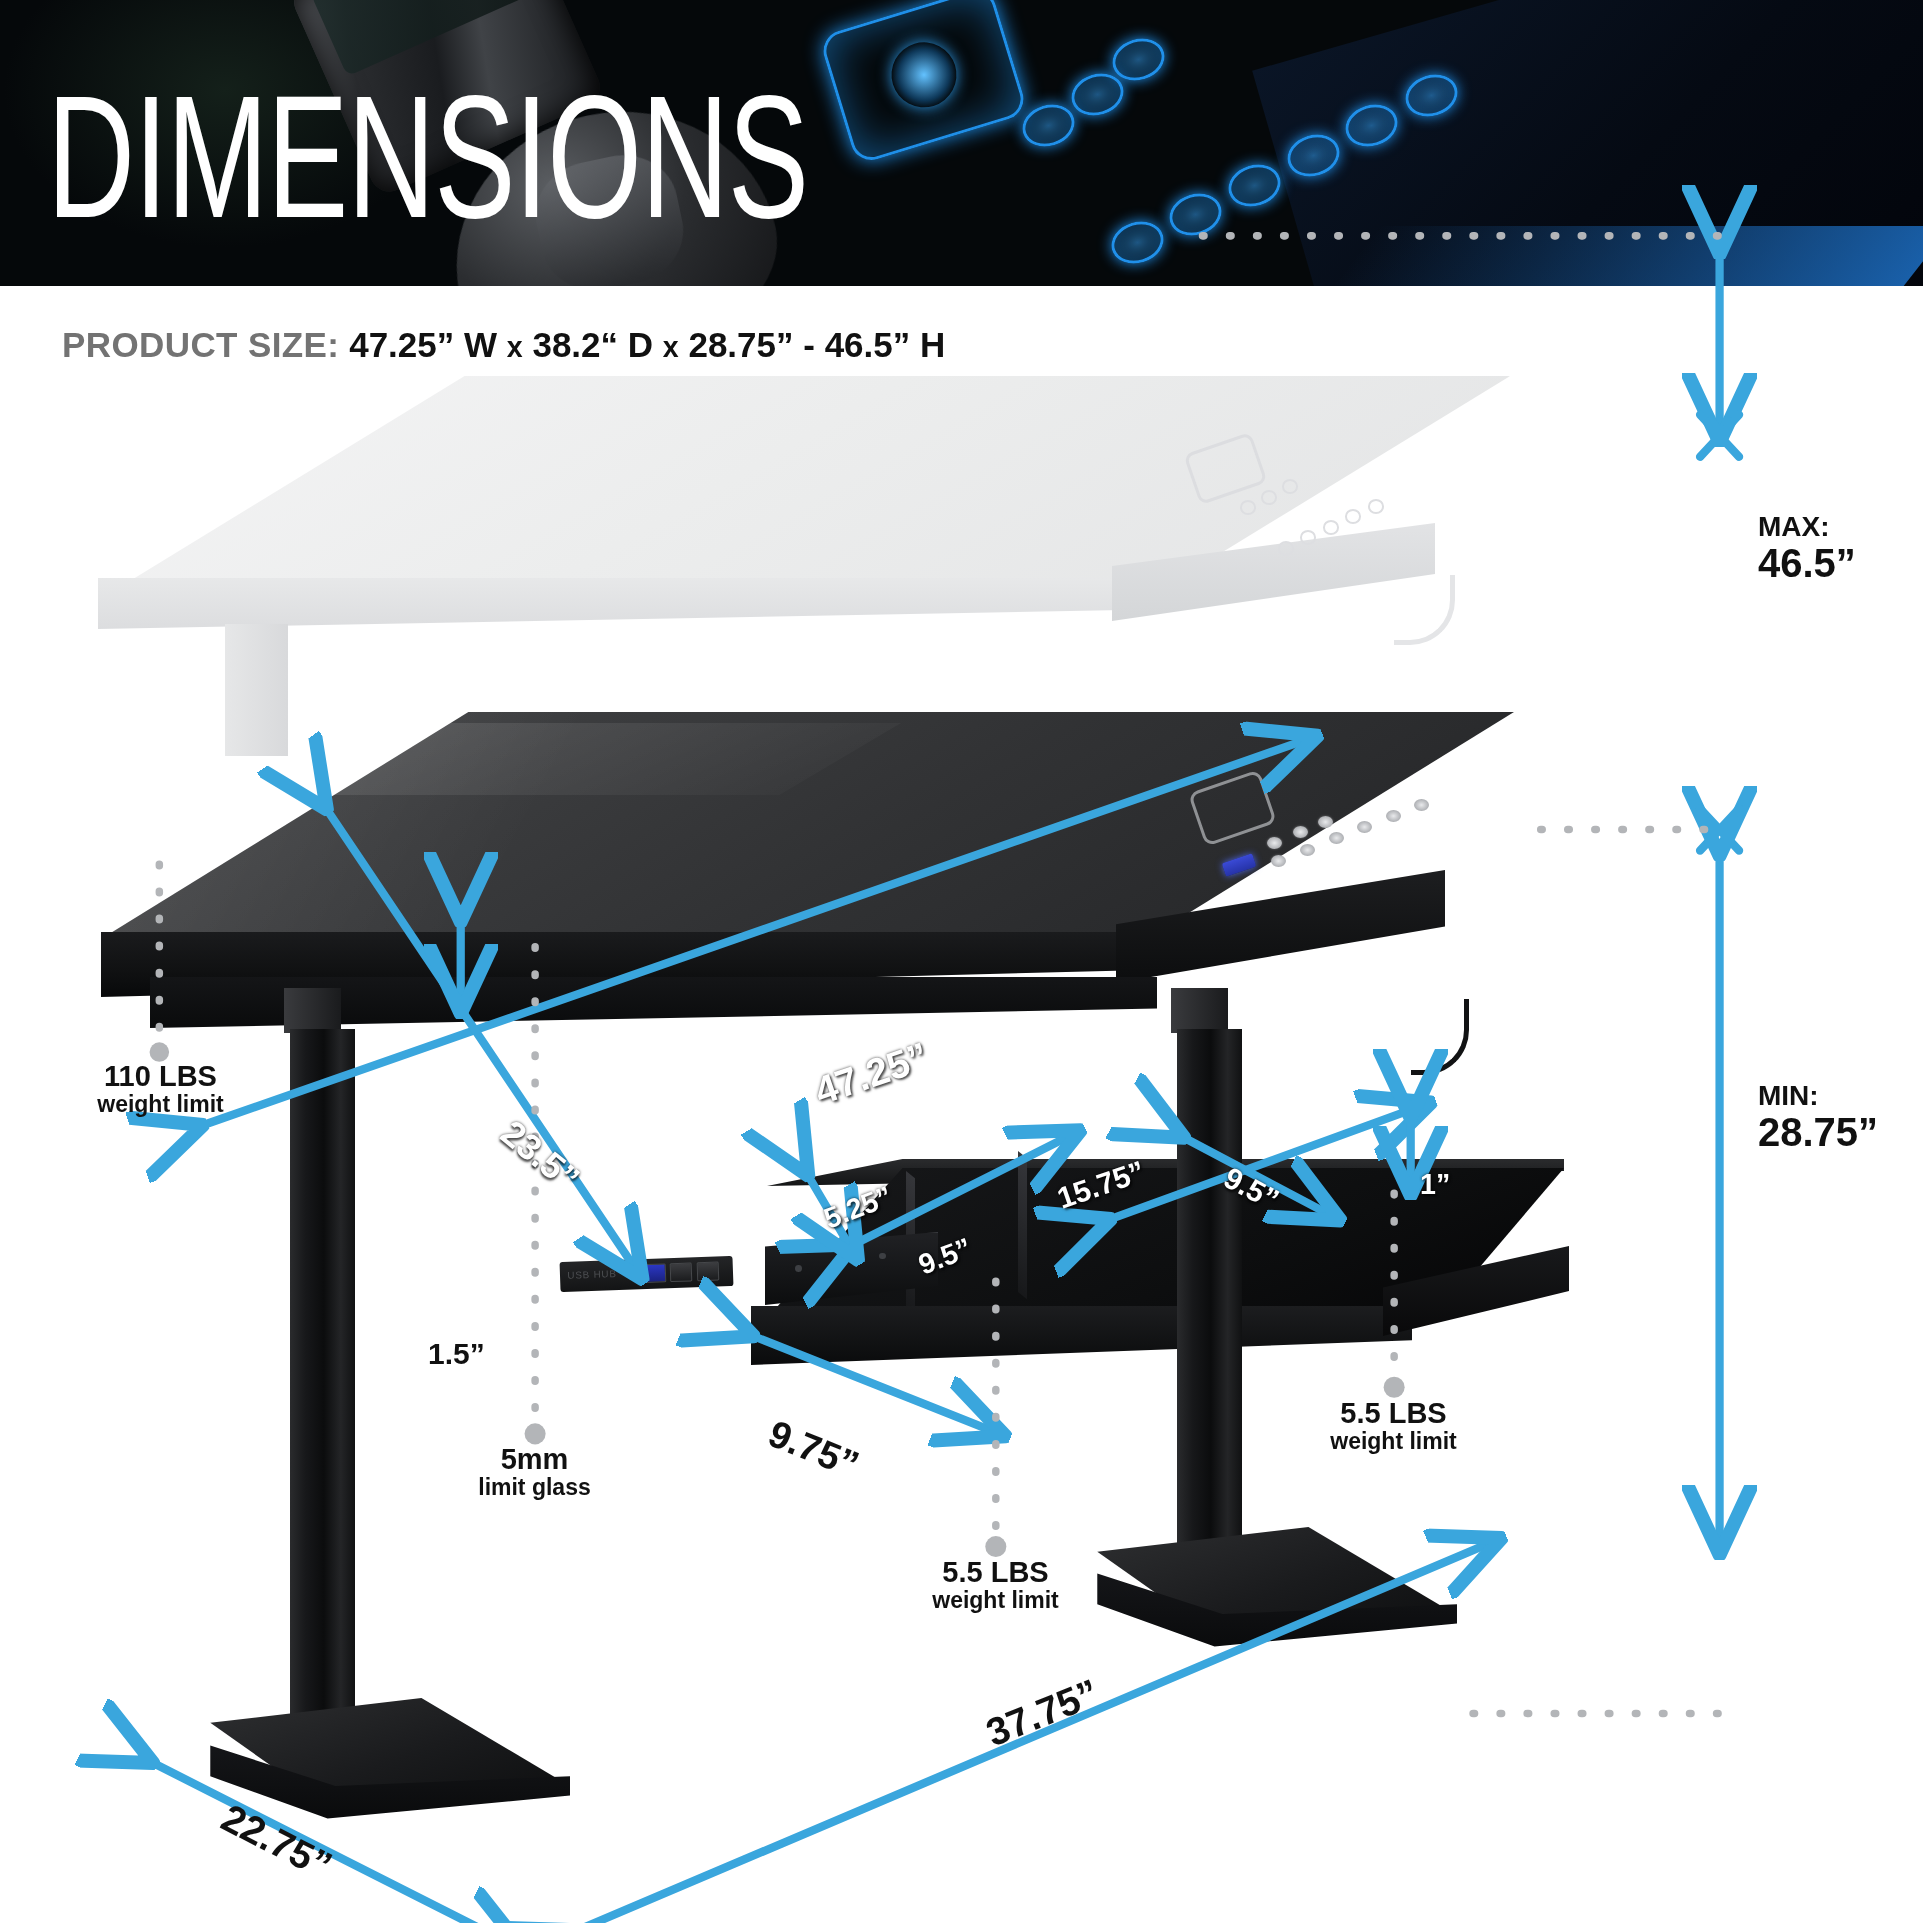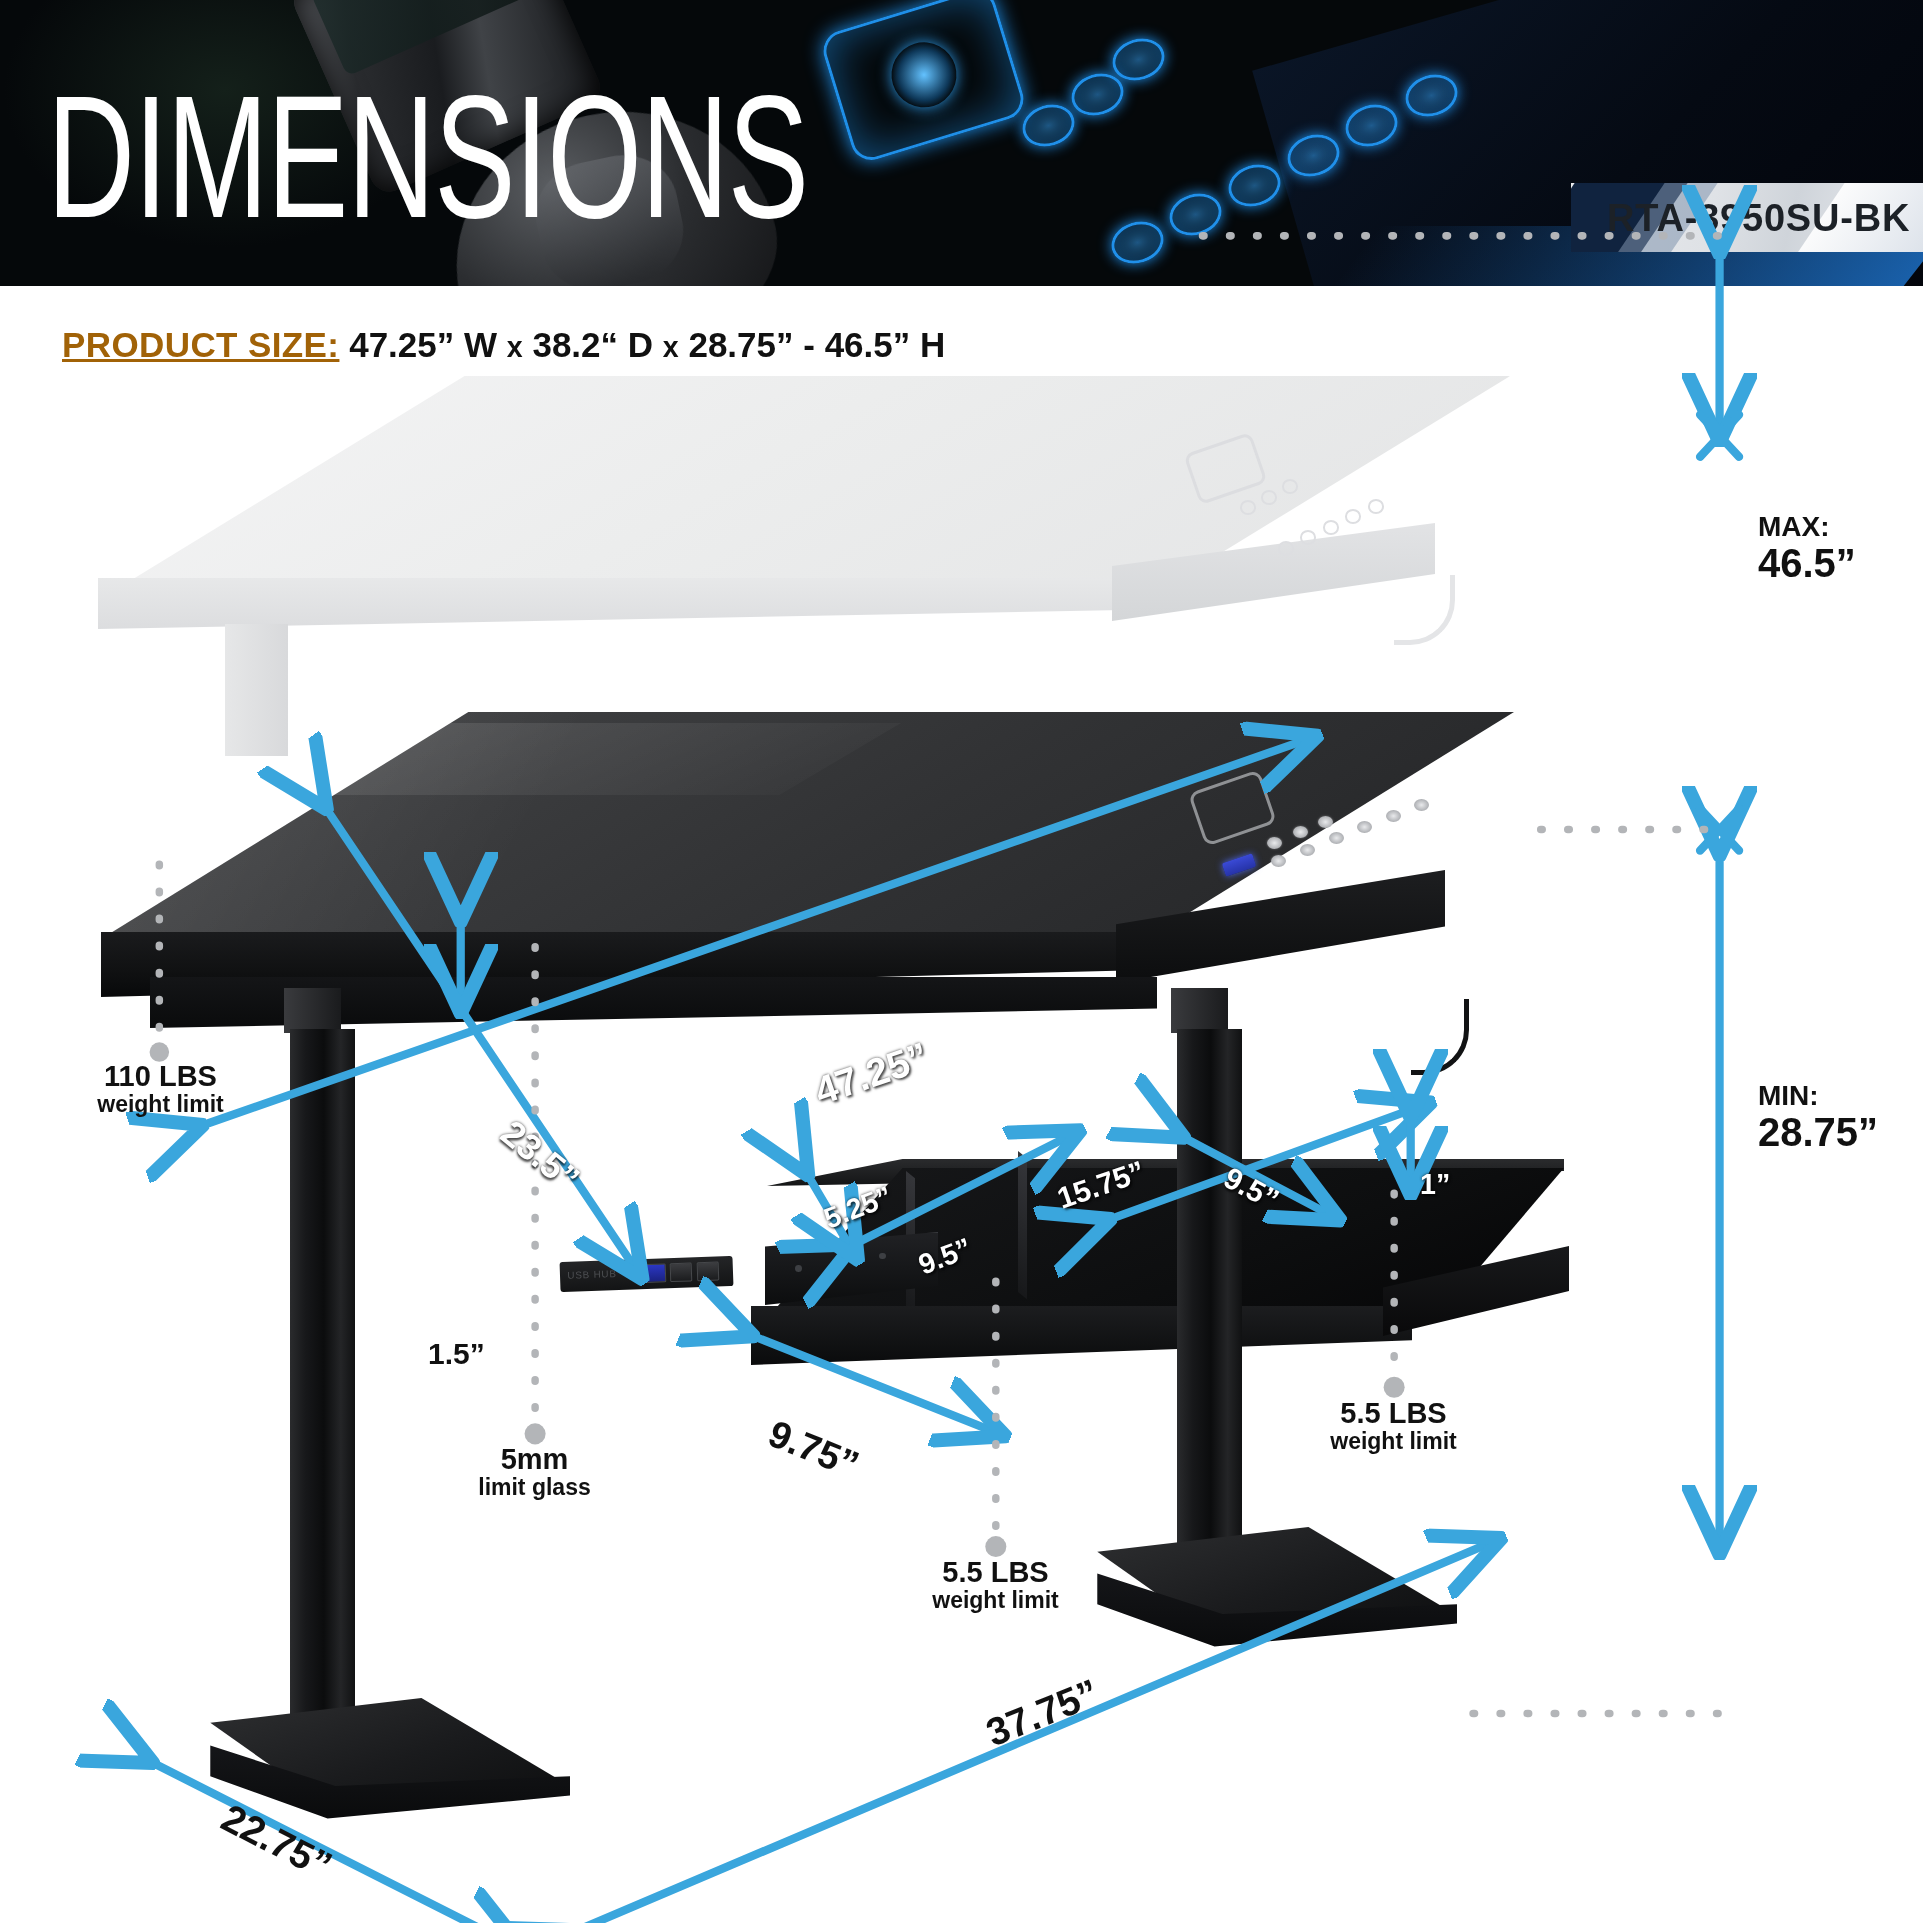--- a/index.html
+++ b/index.html
@@ -52,21 +52,21 @@
   .badge-bg{position:absolute;inset:0;
     background:linear-gradient(104deg,#e9ebee 0%,#dfe2e6 40%,#cfd4da 62%,#eef0f3 100%);}
   .badge-stripe{position:absolute;top:-22.5px;width:113px;height:120px;transform:skewX(-34deg);}
   .badge-txt{position:absolute;left:36px;top:50%;transform:translateY(-50%);
     font-size:38px;font-weight:700;color:#1c2127;letter-spacing:0.8px;white-space:nowrap;
     font-family:"Liberation Sans","DejaVu Sans",sans-serif;}
 
   
   #product-size{position:absolute;left:62px;top:325px;white-space:nowrap;
     font-size:35px;font-weight:700;}
-  #product-size .lbl{color:#a16207;letter-spacing:0.4px;text-decoration:underline;}
+  #product-size .lbl{color:#737373;letter-spacing:0.4px;}
   #product-size .val{color:#111;}
   #product-size .sm{font-size:28.6px;}
 
   
   #stage{position:absolute;left:0;top:353px;width:1924px;height:1571px;}
 
   
   .ghost-top{position:absolute;left:98px;top:22.5px;width:1413px;height:225px;
     background:linear-gradient(150deg,#f4f4f5 0%,#eceded 45%,#e3e4e5 100%);
     clip-path:polygon(26% 0%,100% 0%,74% 100%,0% 100%);
@@ -185,27 +185,20 @@
   <div class="glow-dot" style="left:1405px;top:75px;transform:rotate(-17deg)"></div>
   <div class="glow-dot" style="left:1345px;top:105px;transform:rotate(-17deg)"></div>
   <div class="glow-dot" style="left:1287px;top:135px;transform:rotate(-17deg)"></div>
   <div class="glow-dot" style="left:1228px;top:165px;transform:rotate(-17deg)"></div>
   <div class="glow-dot" style="left:1169px;top:194px;transform:rotate(-17deg)"></div>
   <div class="glow-dot" style="left:1111px;top:222px;transform:rotate(-17deg)"></div>
   <div class="blue-streak"></div>
 
   <div id="title">DIMENSIONS</div>
 
-  <div id="model-badge">
-    <div class="badge-bg"></div>
-    <div class="badge-stripe" style="left:-22.5px;background:#10233f;"></div>
-    <div class="badge-stripe" style="left:68px;width:53px;background:#7f93ad;opacity:.55;"></div>
-    <div class="badge-stripe" style="left:248px;width:180px;background:linear-gradient(90deg,rgba(255,255,255,.9),#cfd7e2);"></div>
-    <div class="badge-txt">RTA-3950SU-BK</div>
-  </div>
 </div>
 
 <div id="product-size">
   <span class="lbl">PRODUCT SIZE:</span>
   <span class="val">47.25”</span>
   <span class="val">W</span>
   <span class="val sm">x</span>
   <span class="val">38.2“</span>
   <span class="val">D</span>
   <span class="val sm">x</span>

